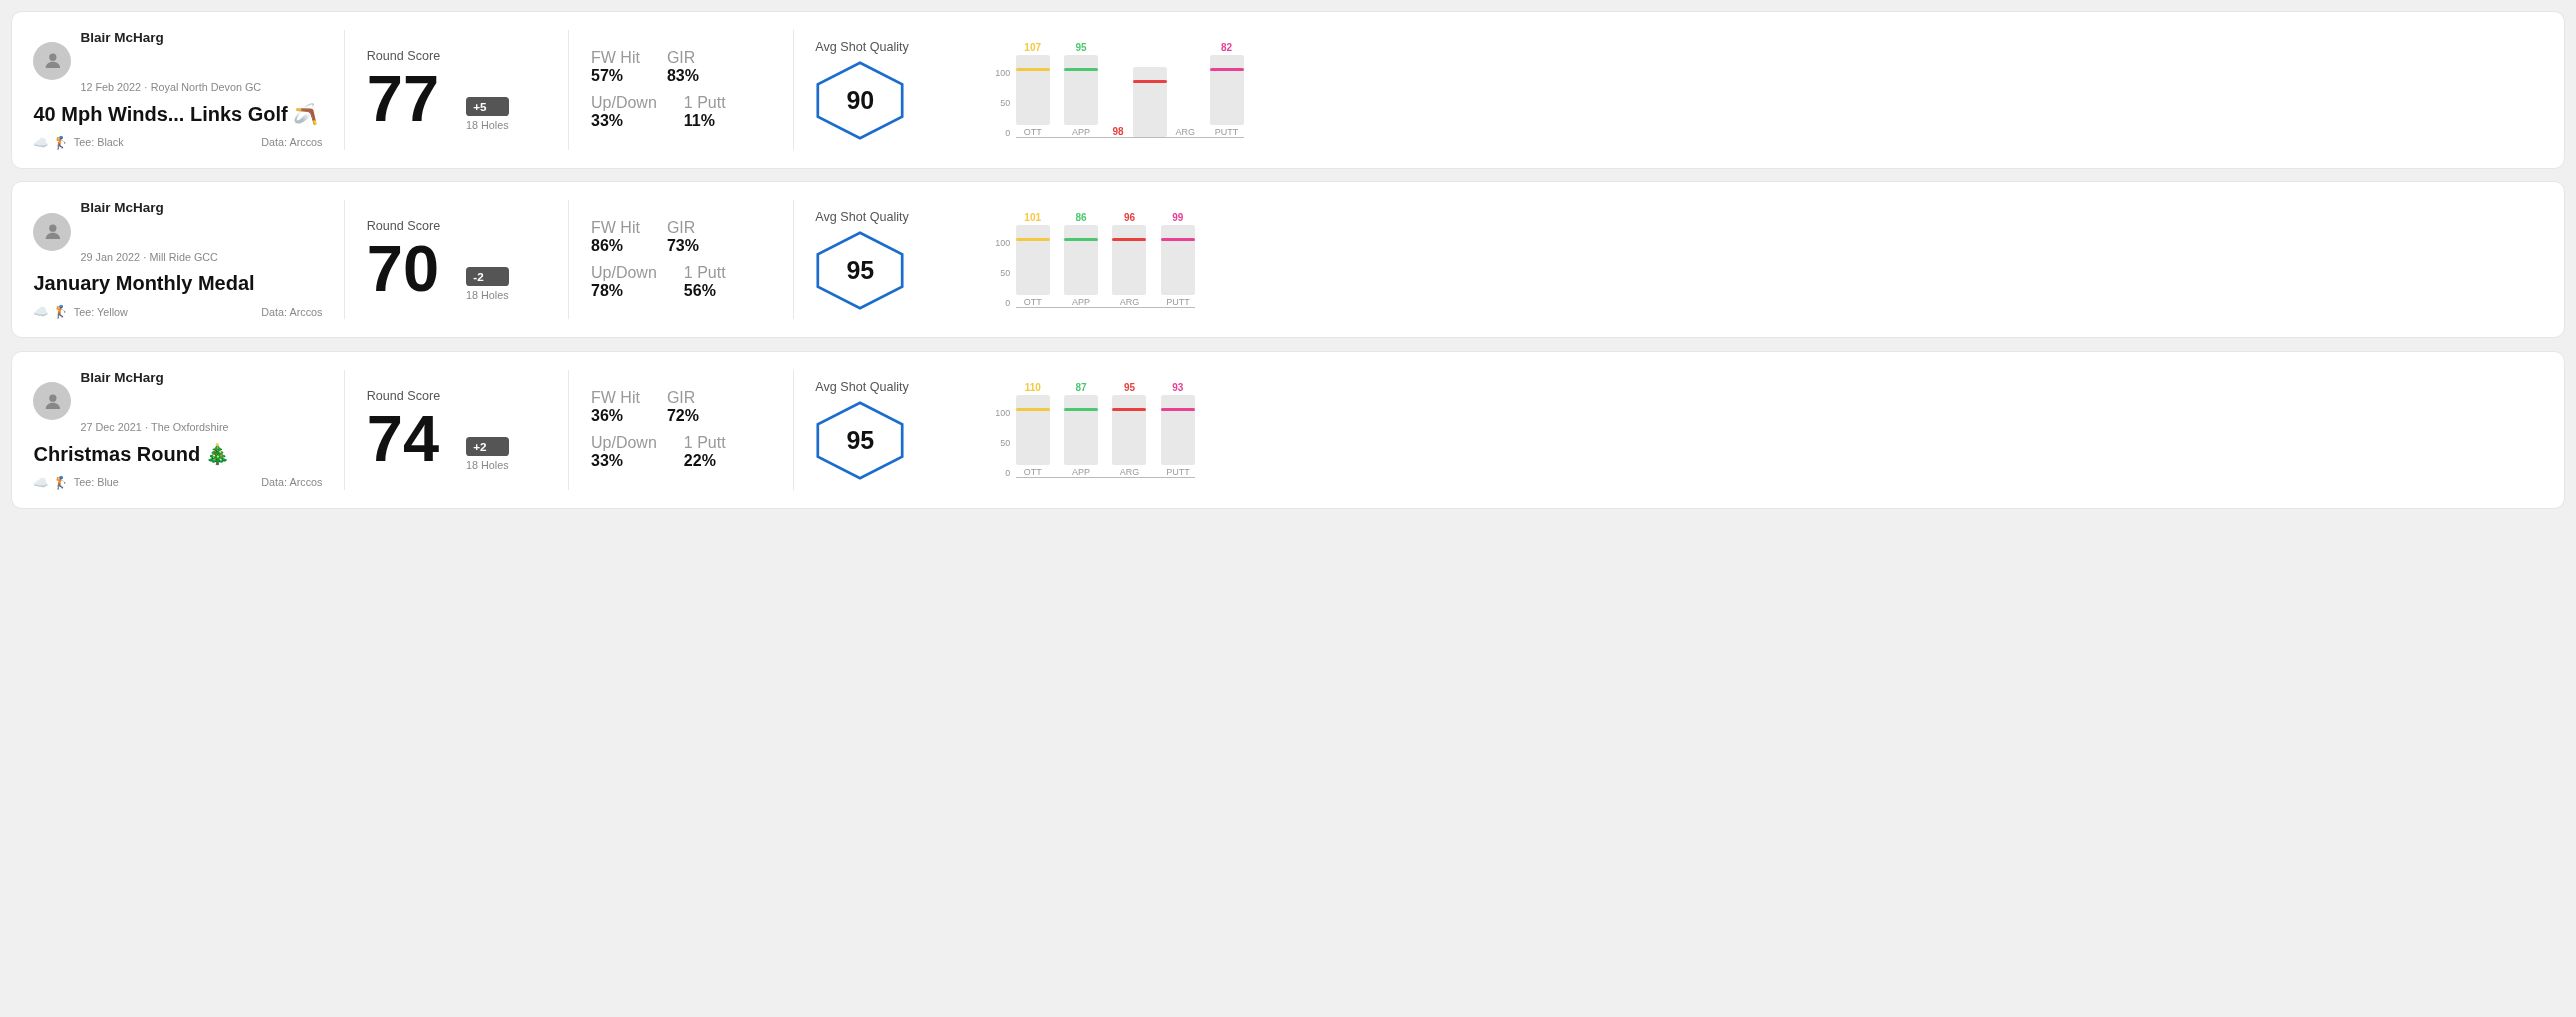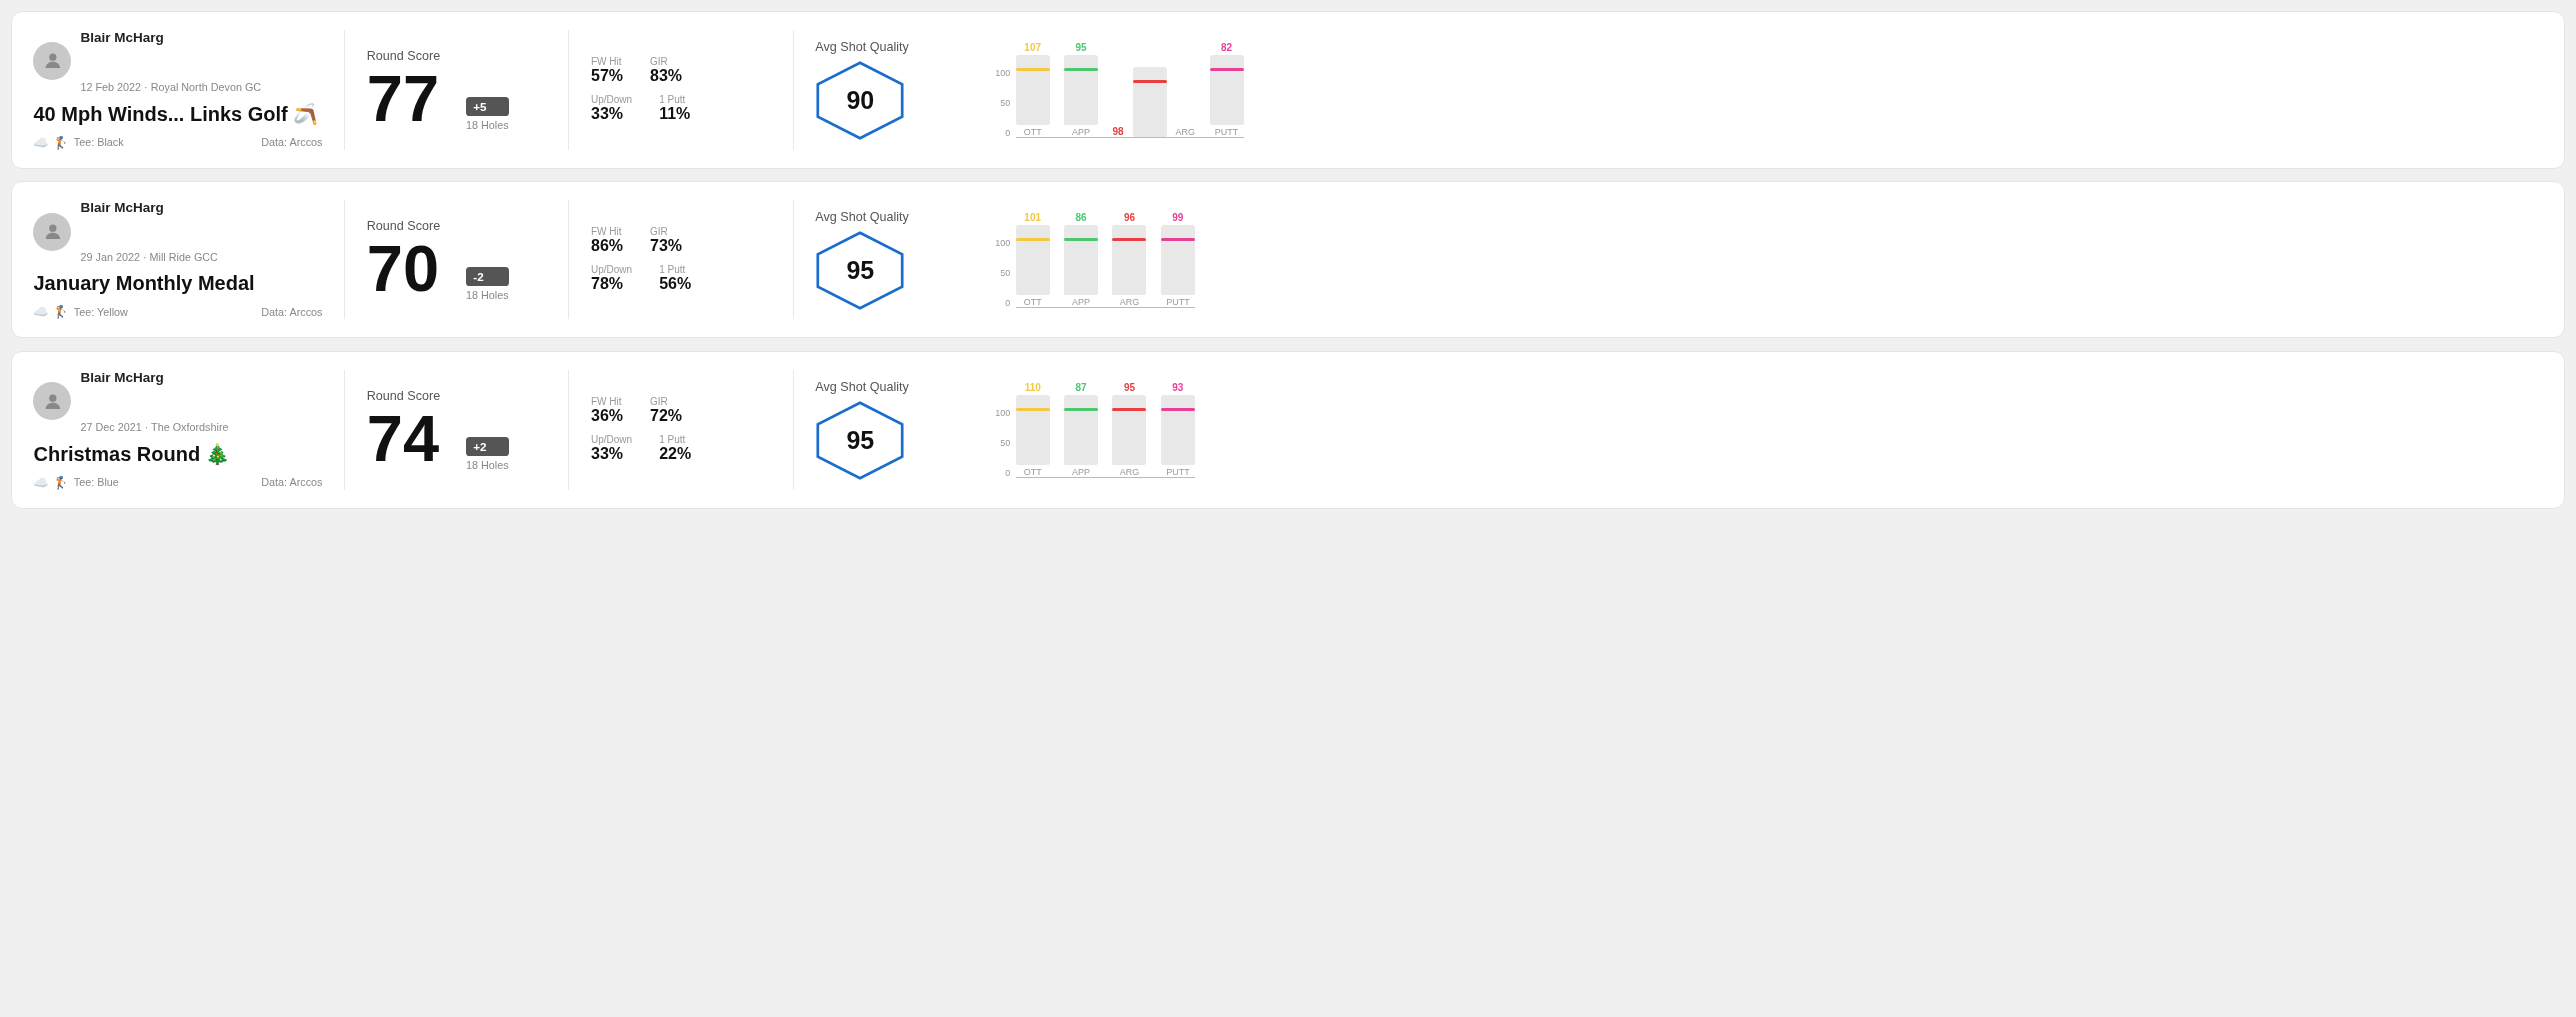--- a/index.html
+++ b/index.html
@@ -107,21 +107,21 @@
       width: 180px;
       min-width: 144px;
       flex-shrink: 0;
       display: flex;
       flex-direction: column;
       justify-content: center;
       gap: 9px;
     }
     .stats-row { display: flex; gap: 27px; }
     .stat-item { display: flex; flex-direction: column; }
-    .stat-label { font-size: 10px; color: #999; }
+    .stat-label { font-size: 16px; color: #999; }
     .stat-value { font-size: 16px; font-weight: 700; color: #111; }
 
     .quality-section {
       width: 162px;
       min-width: 126px;
       flex-shrink: 0;
       display: flex;
       flex-direction: column;
       justify-content: center;
       align-items: flex-start;

